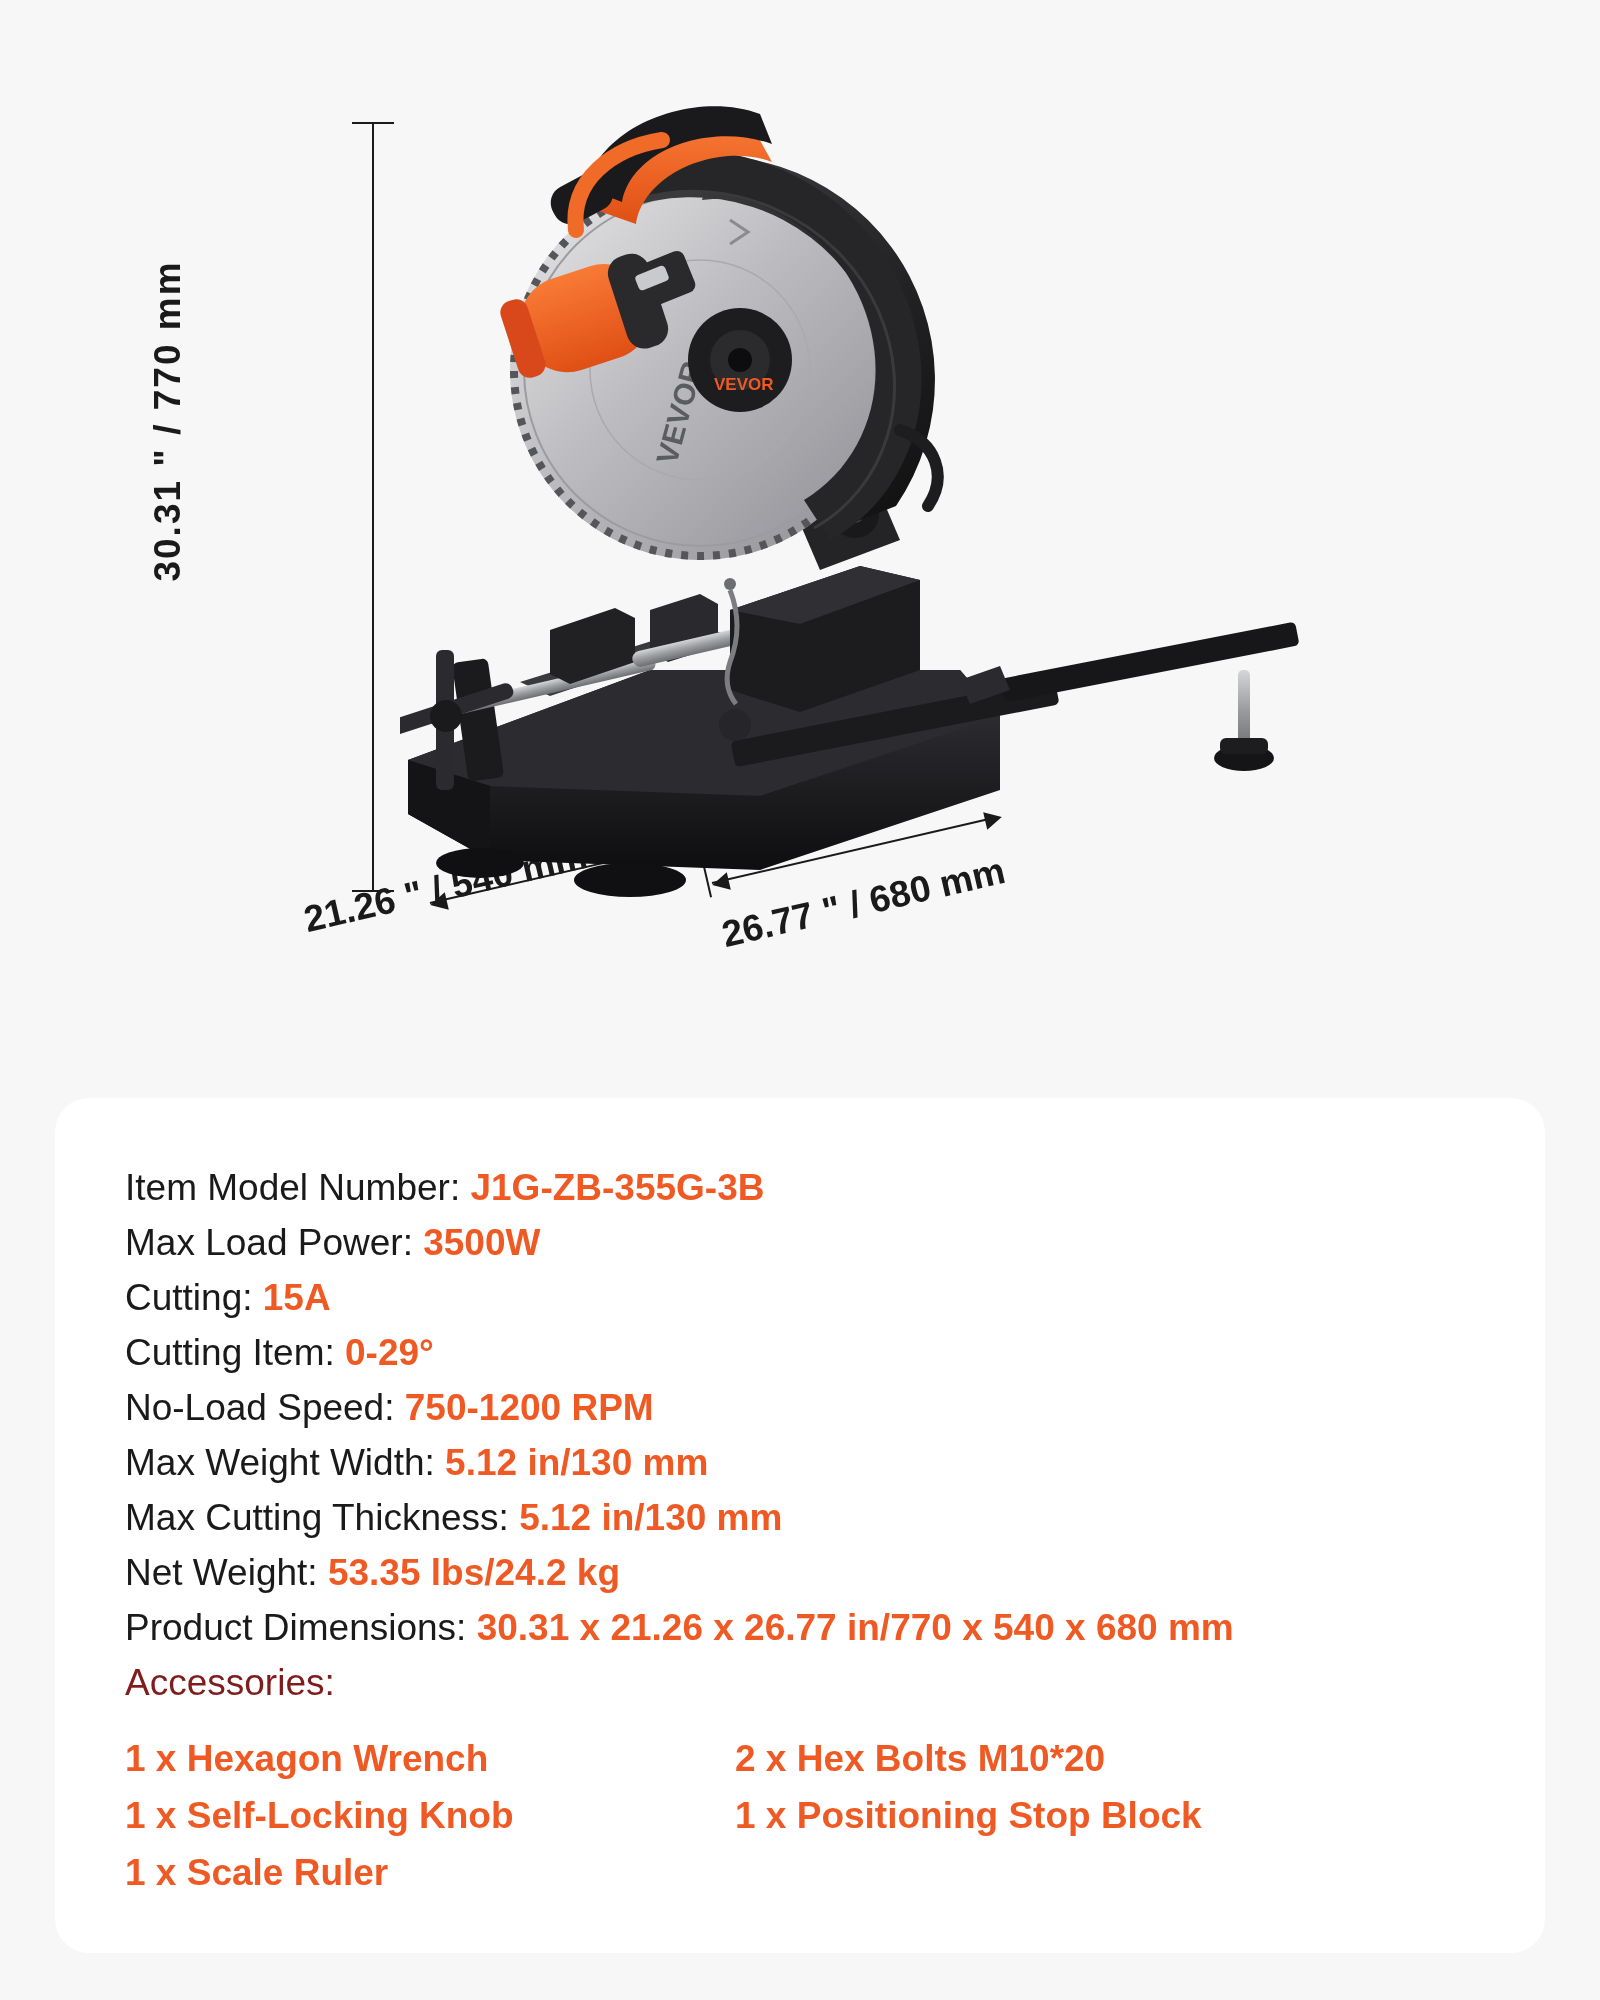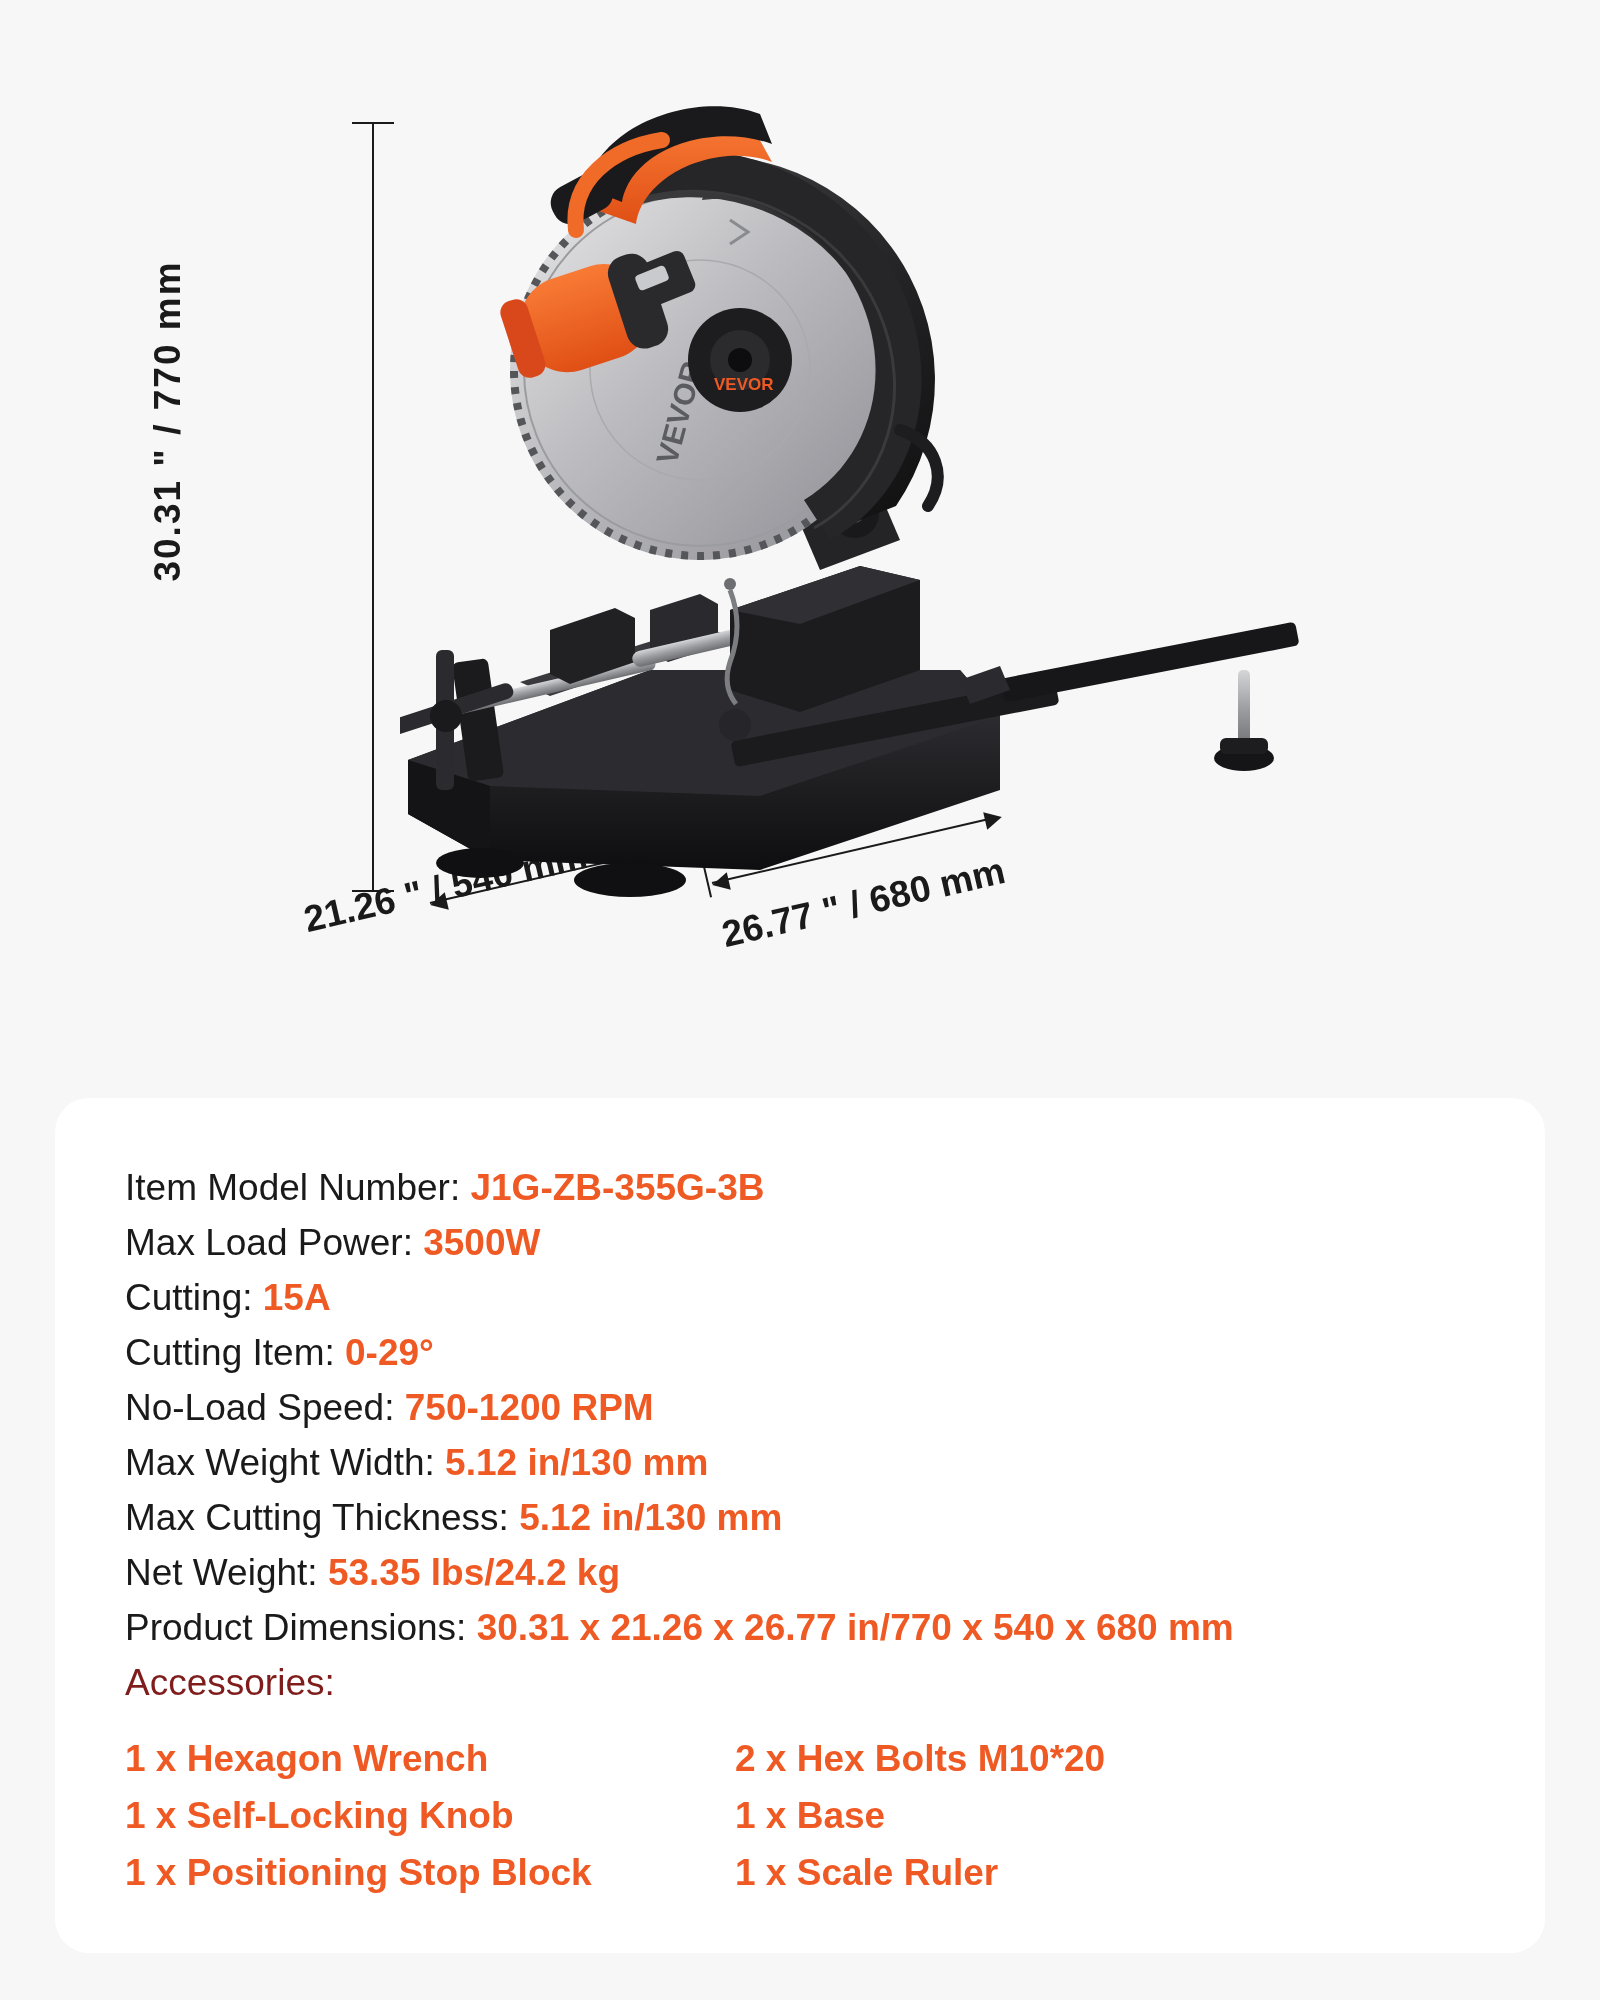--- a/index.html
+++ b/index.html
@@ -355,17 +355,16 @@
       <span>Product Dimensions: </span><span class="spec-value">30.31 x 21.26 x 26.77 in/770 x 540 x 680 mm</span>
     </li>
   </ul>
 
   <div class="acc-label">Accessories:</div>
 
   <div class="acc-grid">
     <div class="acc-item">1 x Hexagon Wrench</div>
     <div class="acc-item">2 x Hex Bolts M10*20</div>
     <div class="acc-item">1 x Self-Locking Knob</div>
-    <div class="acc-item">1 x Base</div>
     <div class="acc-item">1 x Positioning Stop Block</div>
     <div class="acc-item">1 x Scale Ruler</div>
   </div>
 </div>
 
 </body></html>

